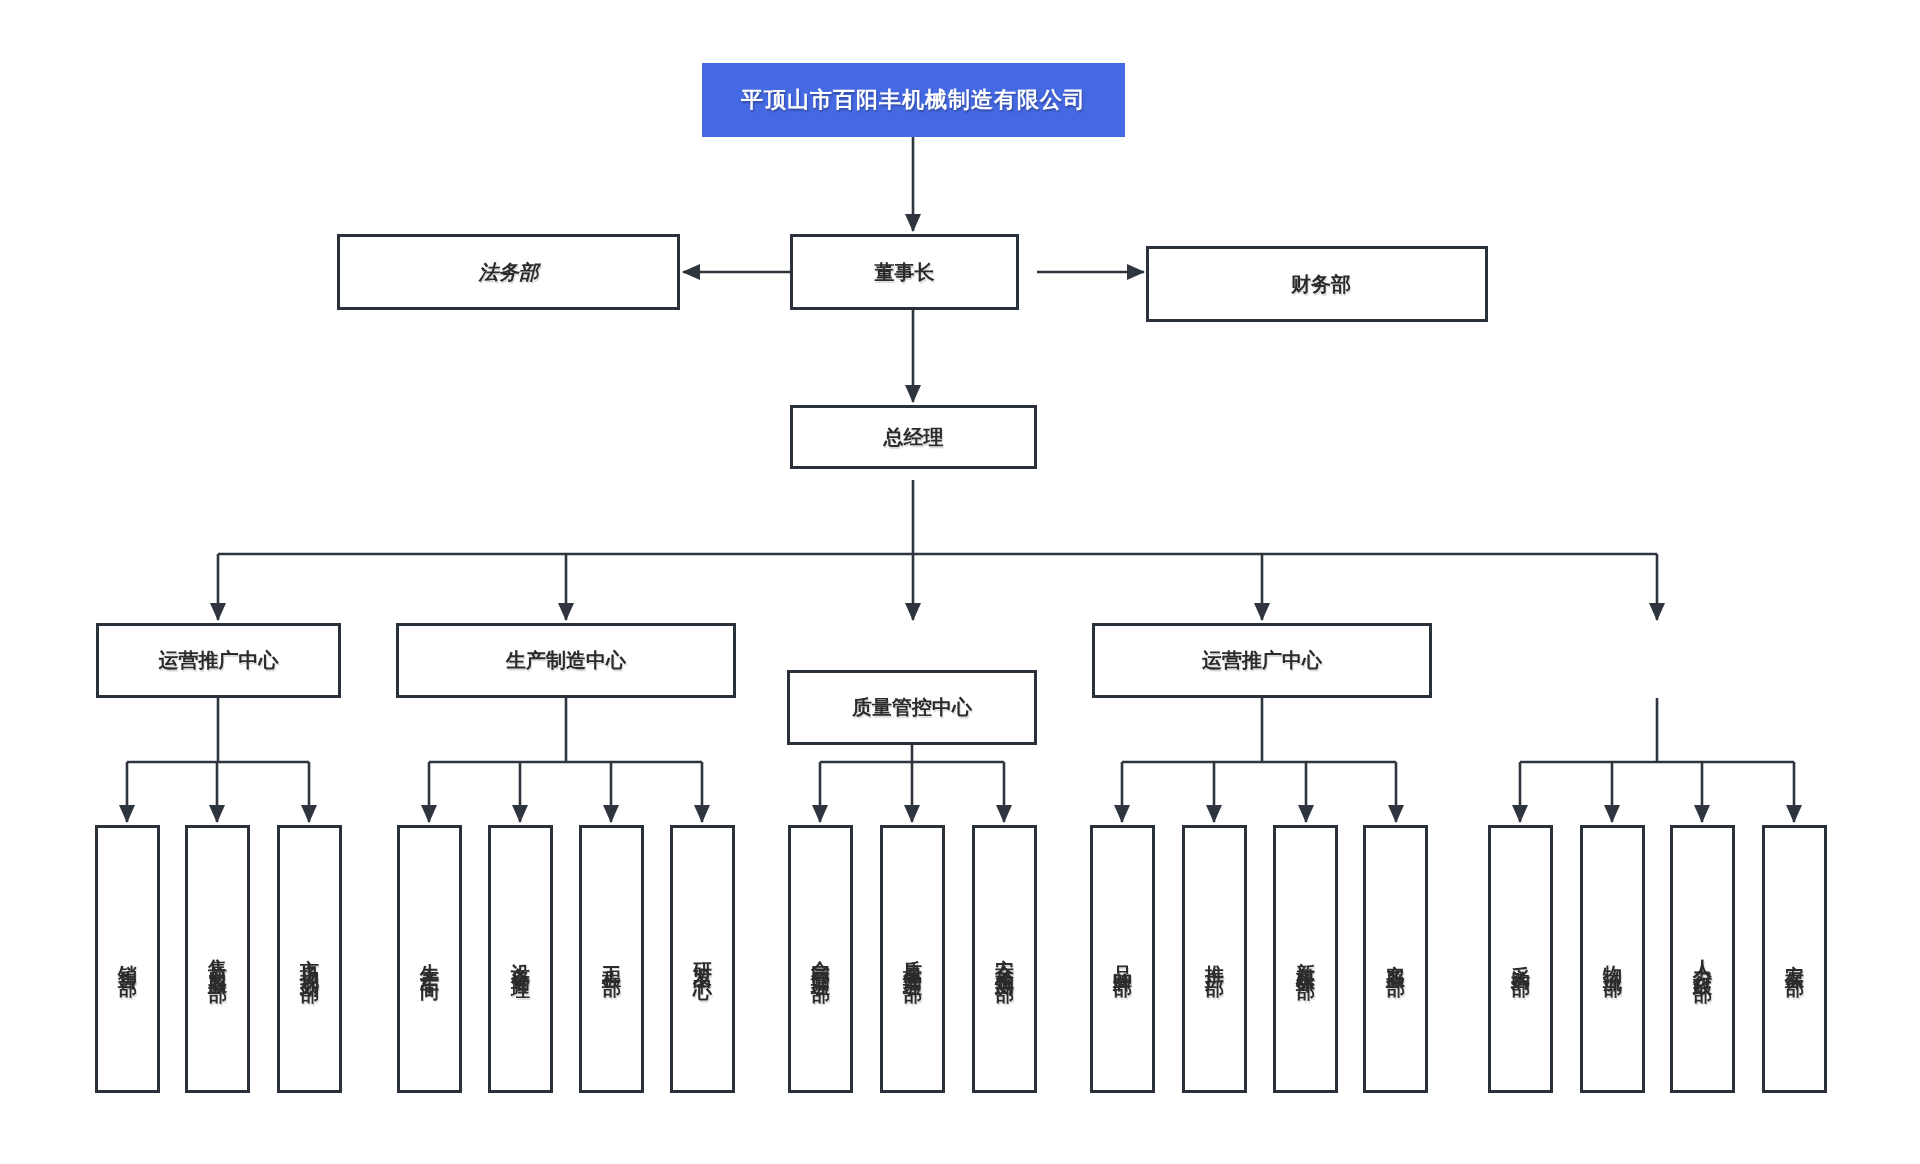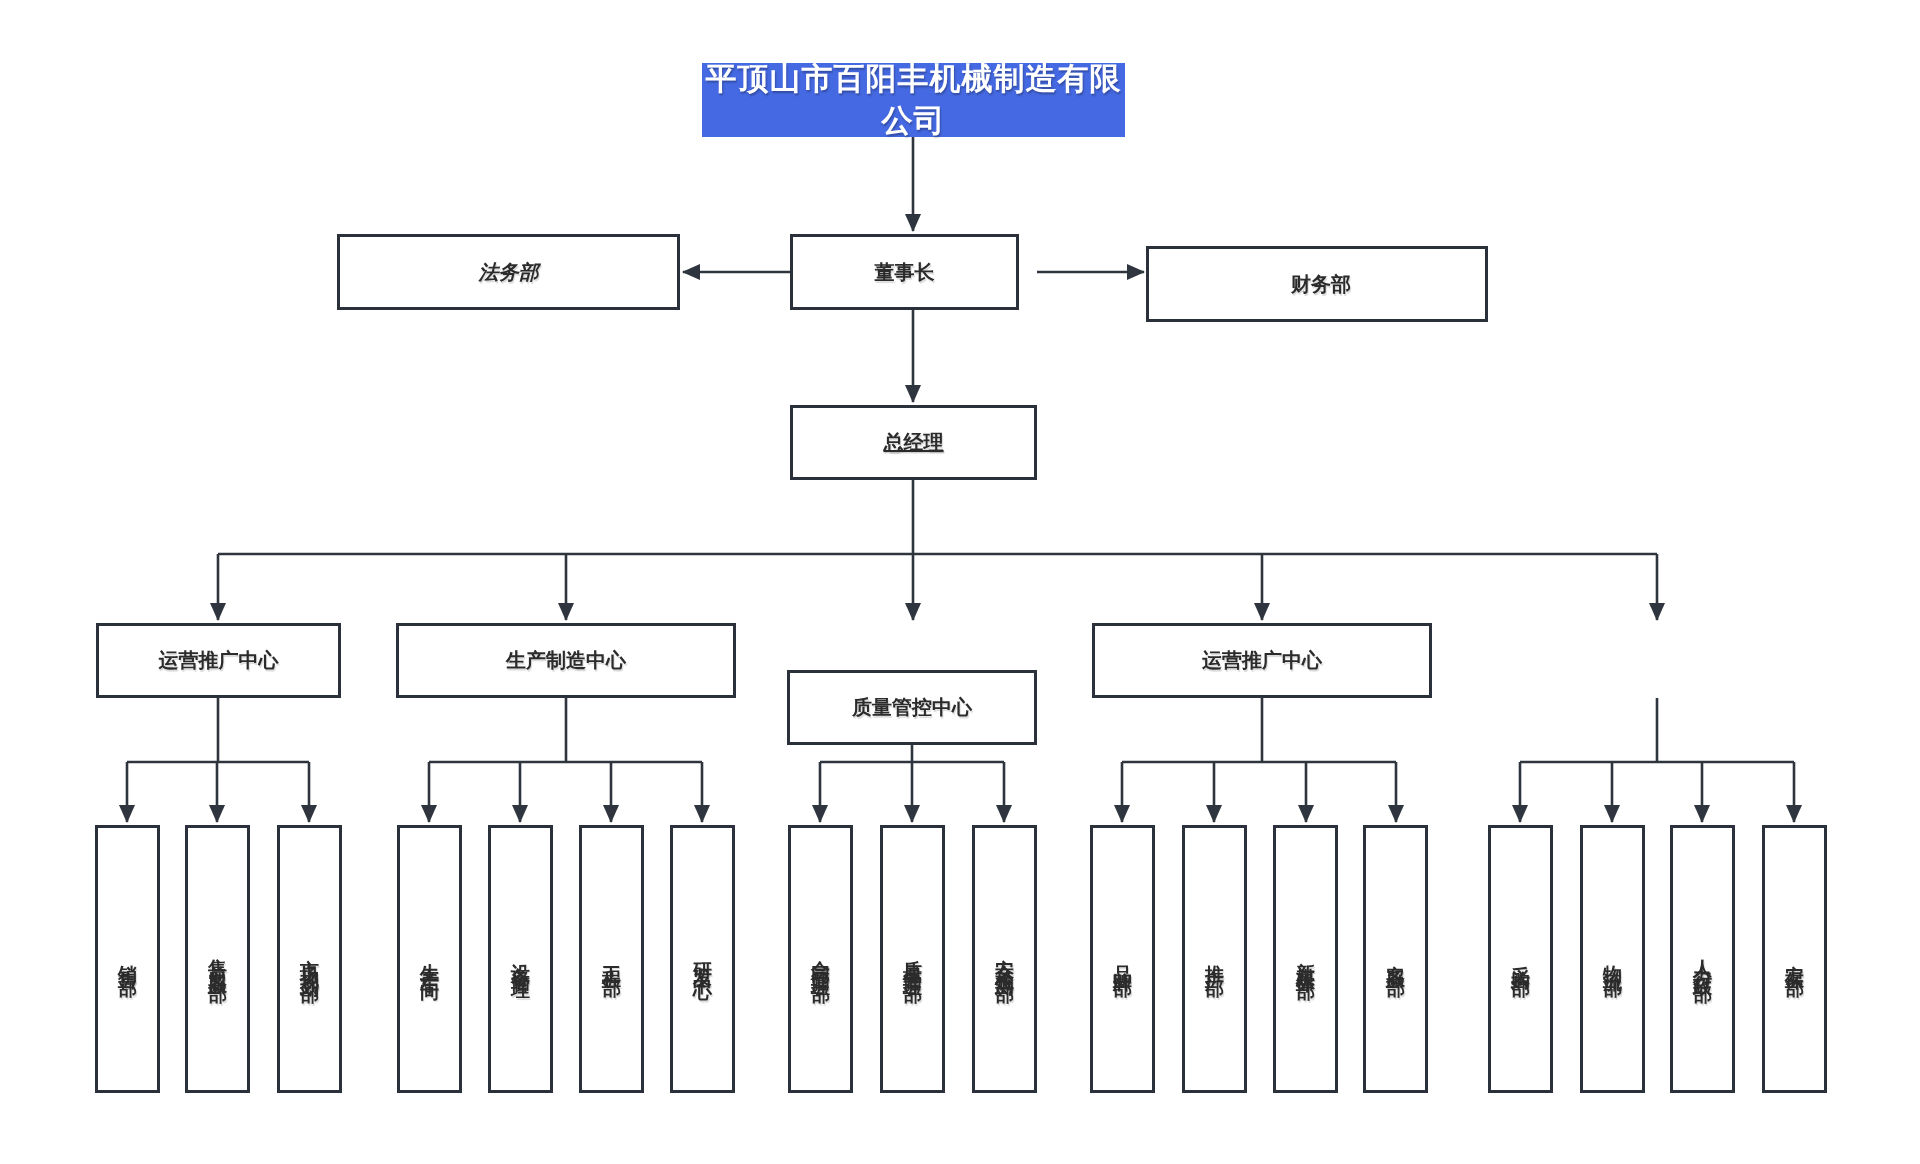--- a/index.html
+++ b/index.html
@@ -29,34 +29,34 @@
     border:3px solid var(--node-border);
     color:var(--node-text);
     font-weight:700;font-size:20px;
     text-align:center;
     text-shadow:1px 1.5px 1px rgba(0,0,0,0.15);
     cursor:default;
   }
   .node.root{
     background:var(--root-fill);
     border:none;color:var(--root-text);
-    font-size:31px;letter-spacing:1px;
+    font-size:22px;letter-spacing:1px;
     text-shadow:1px 2px 2px rgba(0,0,0,0.28);
   }
   .node.leaf{
     width:65px;top:825px;height:268px;
     writing-mode:vertical-rl;text-orientation:upright;
     font-size:19px;letter-spacing:6px;
   }
   
   #root{left:702px;top:63px;width:423px;height:74px;}
   #legal{left:337px;top:234px;width:343px;height:76px;font-style:italic;}
   #chairman{left:790px;top:234px;width:229px;height:76px;}
   #finance{left:1146px;top:246px;width:342px;height:76px;padding-left:8px;}
-  #gm{left:790px;top:405px;width:247px;height:75px;text-decoration:underline;}
+  #gm{left:790px;top:405px;width:247px;height:64px;}
   #c0{left:96px;top:623px;width:245px;height:75px;}
   #c1{left:396px;top:623px;width:340px;height:75px;}
   #c2{left:787px;top:623px;width:250px;height:75px;margin-top:47px;}
   #c3{left:1092px;top:623px;width:340px;height:75px;text-align:right;}
   #c4{left:1487px;top:623px;width:340px;height:75px;}
   #l00{left:95px;}  #l01{left:185px;} #l02{left:277px;}
   #l10{left:397px;} #l11{left:488px;} #l12{left:579px;} #l13{left:670px;}
   #l20{left:788px;} #l21{left:880px;} #l22{left:972px;}
   #l30{left:1090px;} #l31{left:1182px;} #l32{left:1273px;} #l33{left:1363px;}
   #l40{left:1488px;} #l41{left:1580px;} #l42{left:1670px;} #l43{left:1762px;}

